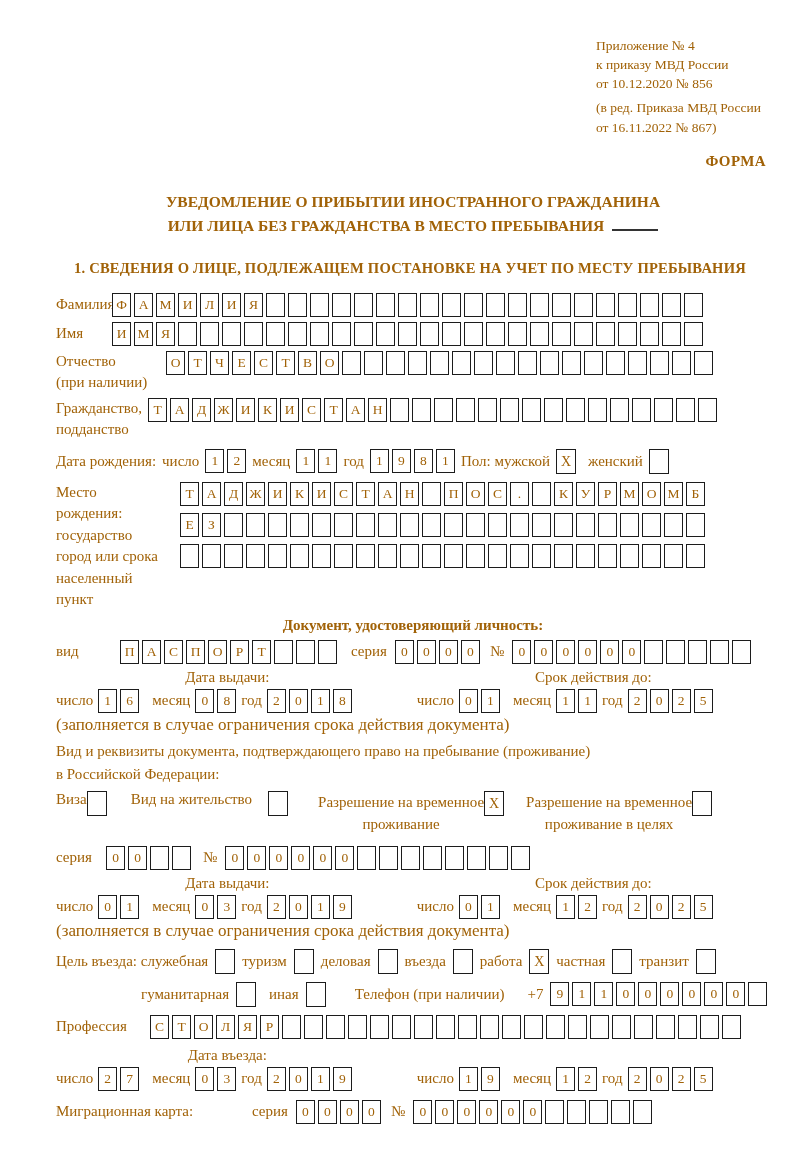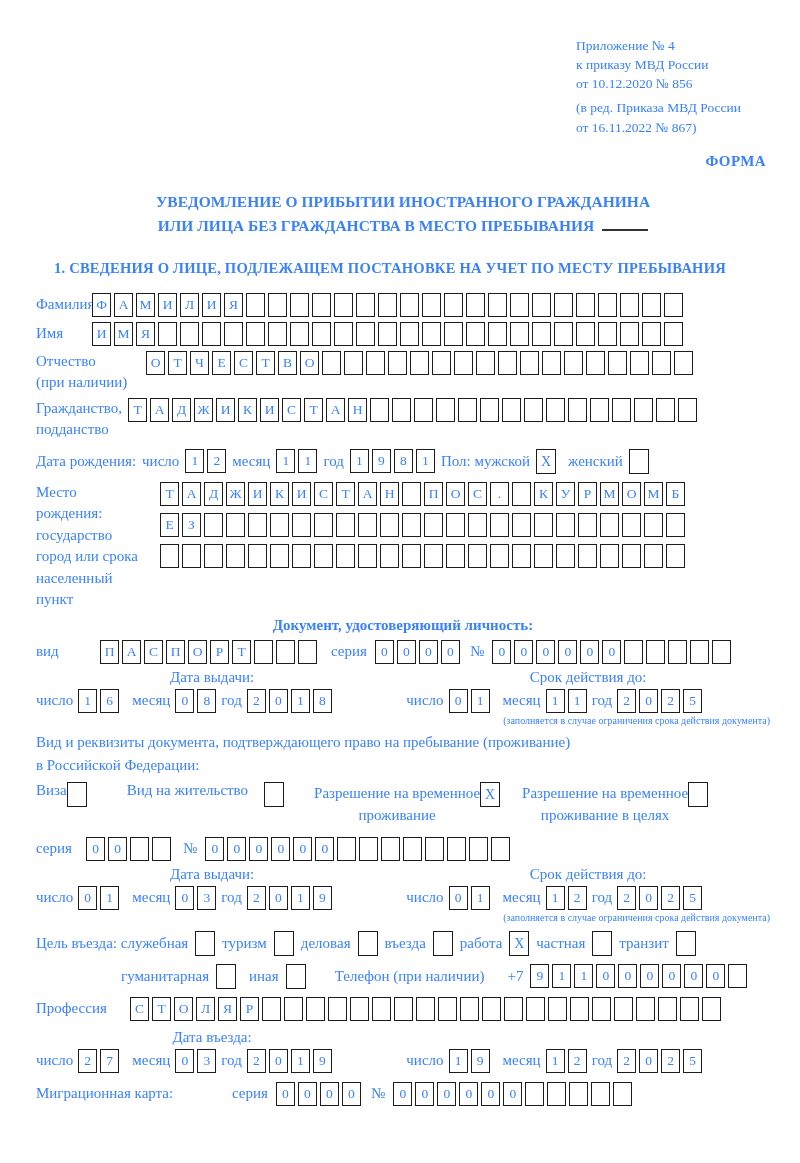--- a/index.html
+++ b/index.html
@@ -1,19 +1,19 @@
 <!DOCTYPE html>
 <html><head>
 <meta charset="utf-8">
 <style>
   html,body{margin:0;padding:0;background:#e9e9e9;}
   .page{
-    width:800px;height:1163px;box-sizing:border-box;background:#ffffff;color:#3b82f6;
+    width:800px;height:1163px;box-sizing:border-box;background:#ffffff;color:#a16207;
     font-family:"Liberation Serif","DejaVu Serif",serif;font-size:15px;
-    padding:36px 30px 20px 36px;position:relative;overflow:hidden;
+    padding:36px 30px 20px 56px;position:relative;overflow:hidden;
   }
   .annex{margin-left:540px;width:215px;font-size:13.5px;line-height:1.42;white-space:nowrap;}
   .annex-sub{margin-top:5px;}
   .forma{text-align:right;font-weight:bold;font-size:15px;margin-top:16px;padding-right:4px;letter-spacing:.4px;}
   .title{margin-top:20px;text-align:center;font-weight:bold;font-size:15.5px;line-height:1.55;}
   .uline{display:inline-block;width:46px;border-bottom:2px solid #333;margin-left:8px;vertical-align:baseline;}
   .section-title{margin-top:22px;margin-left:18px;font-weight:bold;font-size:14.6px;letter-spacing:.2px;}
   .rows{margin-top:16px;}
   .row{display:flex;align-items:center;margin:5px 0;}
   .row.top{align-items:flex-start;}
@@ -25,21 +25,21 @@
     text-align:center;line-height:22px;font-size:13.5px;background:#fff;
   }
   .cb{display:inline-block;width:18px;height:23px;border:1.6px solid #1c1c1c;
       text-align:center;line-height:23px;font-size:14px;vertical-align:middle;flex:0 0 auto;}
   .ig{display:flex;align-items:center;gap:6px;}
   .datepair{display:flex;margin:4px 0 2px;align-items:flex-end;}
   .dp-col{flex:0 0 48%;}
   .dp-col.right{flex:1 1 auto;padding-left:18px;}
   .dp-head{text-align:center;margin-bottom:3px;}
   .dp-row{display:flex;align-items:center;gap:5px;}
-  .footnote{text-align:right;font-size:10px;margin:2px 0 8px;}
+  .footnote{text-align:left;font-size:17px;margin:2px 0 8px;}
   .plain{margin:6px 0;}
   .cbrow{display:flex;align-items:flex-start;margin:8px 0 4px;}
   .cbitem{display:flex;align-items:flex-start;margin-right:16px;}
   .cbitem .ml{text-align:center;line-height:1.5;}
   .mplace{display:flex;align-items:flex-start;margin:8px 0 4px;gap:16px;}
   .mplace-labels{flex:0 0 108px;line-height:21.5px;}
   .mplace-cells .cells{margin-bottom:7px;}
   .center-bold{text-align:center;font-weight:bold;margin:6px 0 6px;}
 </style>
 </head>
@@ -409,21 +409,21 @@
     <div class="footnote">(заполняется в случае ограничения срока действия документа)</div>
 
     <div class="plain">Вид и реквизиты документа, подтверждающего право на пребывание (проживание)</div>
     <div class="plain">в Российской Федерации:</div>
 
     <div class="cbrow">
       <div class="cbitem">
         <span>Виза</span>
         <span class="cb"></span>
       </div>
-      <div class="cbitem" style="margin-left:24px">
+      <div class="cbitem" style="margin-left:8px">
         <span>Вид на жительство</span>
         <span class="cb" style="margin-left:16px"></span>
       </div>
       <div class="cbitem" style="margin-left:14px">
         <span class="ml">
           <div>Разрешение на временное</div>
           <div>проживание</div>
         </span>
         <span class="cb">X</span>
       </div>

